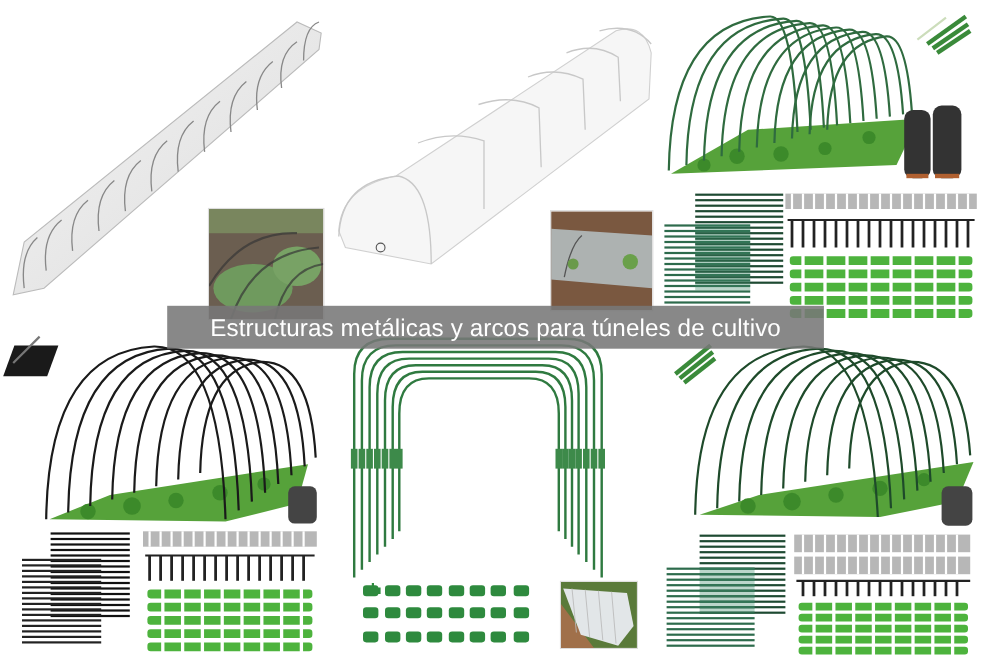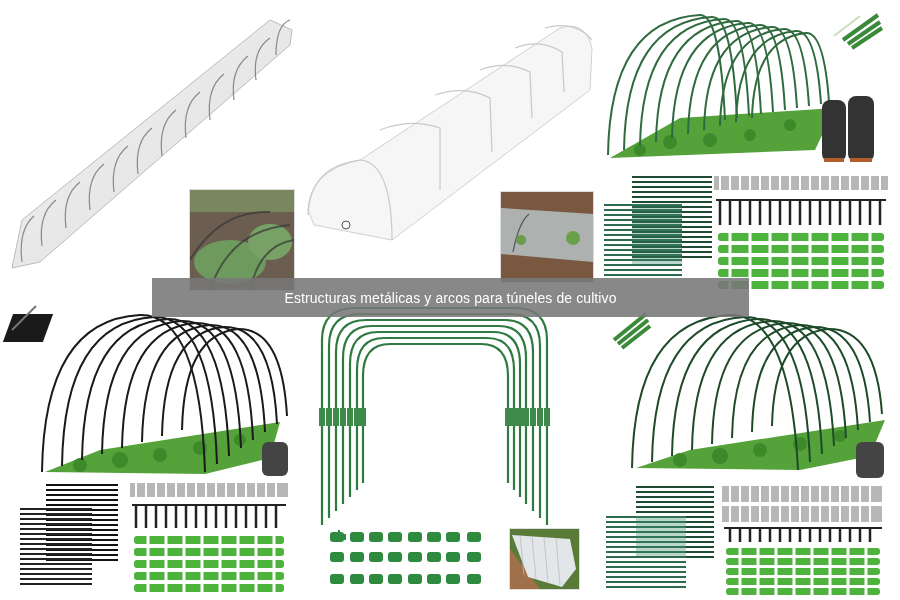--- a/index.html
+++ b/index.html
@@ -6,21 +6,21 @@
   body { width:900px; height:600px; position:relative; overflow:hidden; background:#ffffff; font-family:"Liberation Sans", sans-serif; }
   .tile { position:absolute; width:300px; height:300px; overflow:hidden; background:#fff; }
   .tile svg { position:absolute; left:0; top:0; }
   .inset { position:absolute; overflow:hidden; border:1px solid #ddd; }
   .caption-bar {
     position:absolute; left:152px; top:278px; width:597px; height:39px;
     background:rgba(120,120,120,0.88);
     display:flex; align-items:center; justify-content:center;
   }
   .caption-text {
-    color:#ffffff; font-size:14px; letter-spacing:0.1px; white-space:nowrap;
+    color:#ffffff; font-size:22px; letter-spacing:0.1px; white-space:nowrap;
     font-family:"Liberation Sans", sans-serif;
   }
 </style>
 </head>
 <body>
 
 <div class="tile" style="left:0;top:0;">
   <svg width="300" height="300">
     <defs>
       <linearGradient id="meshg" x1="0" y1="0" x2="1" y2="1">

